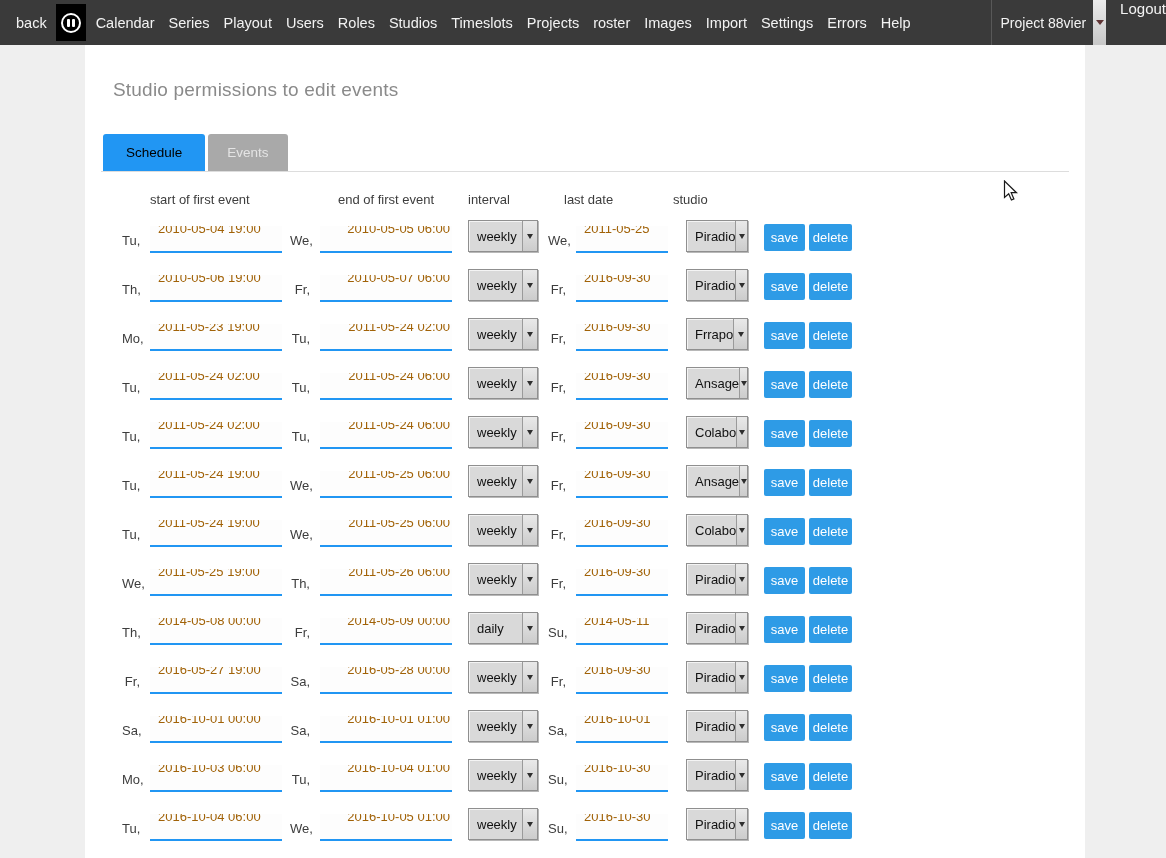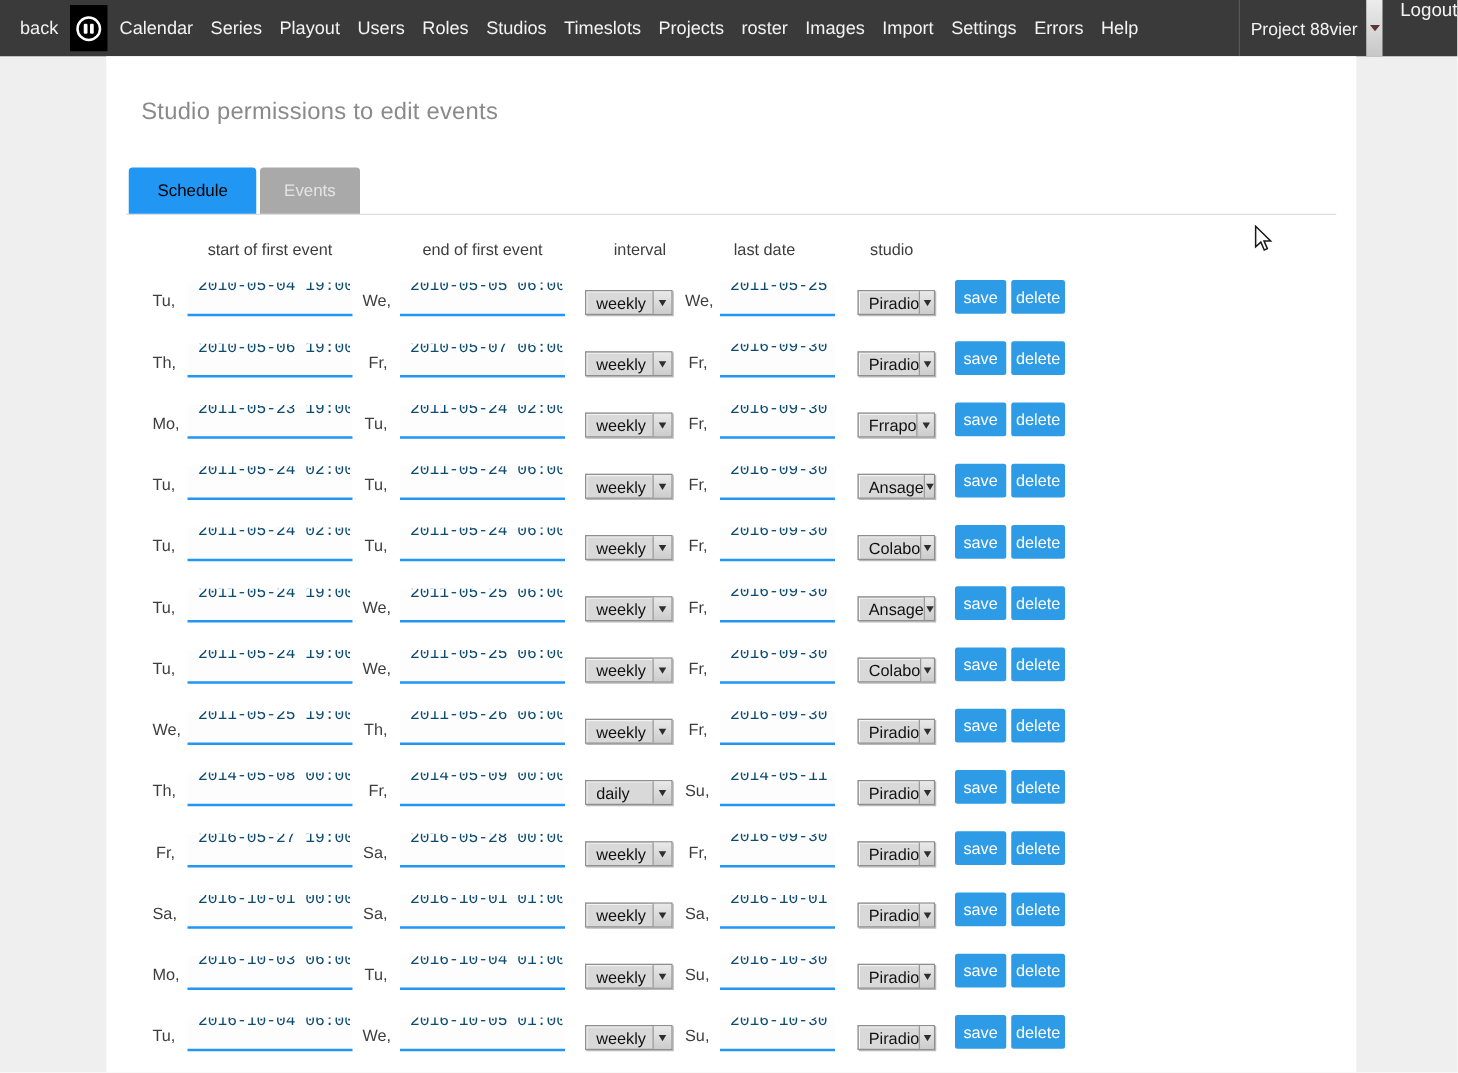--- a/index.html
+++ b/index.html
@@ -67,45 +67,45 @@
   }
   .tab-active{background:var(--accent);color:#000000;padding:0 23px;}
   .tab-inactive{background:var(--tab-inactive);color:#e4e4e4;padding:0 19px;}
   .tabs-rule{border:none;border-top:1px solid #ddd;margin:0 16px 0 16px;}
 
   
   .thead{
     display:flex;margin:20px 0 0 37px;font-size:13px;color:#3d3d3d;
   }
   .h-d1{width:28px;}
-  .h-start{width:132px;text-align:center;margin-right:8px;}
+  .h-start{width:132px;text-align:left;margin-right:8px;}
   .h-d2{width:30px;}
   .h-end{width:132px;text-align:center;margin-right:16px;}
-  .h-interval{width:70px;margin-right:10px;margin-left:23px;}
+  .h-interval{width:70px;margin-right:10px;}
   .h-last{width:120px;padding-left:16px;margin-right:18px;}
   .h-studio{width:78px;margin-left:-13px;}
 
   .rows{margin-left:37px;margin-top:2px;}
   .row{height:49px;display:flex;align-items:flex-end;padding-bottom:5px;}
   .day{
     font-size:13px;color:#3d3d3d;text-align:right;padding-right:10px;margin-bottom:5px;
     flex:0 0 auto;
   }
   .d1{width:28px;} .d2{width:30px;} .d3{width:28px;}
   .tinput{
     border:none;outline:none;background:#fdfdfd;
     border-bottom:2px solid var(--accent);
-    font-family:Liberation Mono, monospace;
-    font-size:13px;color:#0c4a6e;height:27px;padding:0 2px 20px 8px;flex:0 0 auto;
+    font-family:Liberation Sans, sans-serif;
+    font-size:13px;color:#a16207;height:27px;padding:0 2px 20px 8px;flex:0 0 auto;
   }
   .in1{width:132px;margin-right:8px;}
   .in2{width:132px;margin-right:16px;text-align:right;}
   .in3{width:92px;margin-right:18px;}
   .sel{
-    height:20px;margin-bottom:1px;display:flex;align-items:stretch;
+    height:32px;margin-bottom:1px;display:flex;align-items:stretch;
     background:#d9d9d9;border:1px solid #8f8f8f;
     box-shadow:1px 1px 0 rgba(0,0,0,.28), inset 1px 1px 0 #f4f4f4;
     cursor:pointer;flex:0 0 auto;
   }
   .sel-label{flex:1;display:flex;align-items:center;padding-left:8px;font-size:13px;color:#111;}
   .sel-arrow{
     width:15px;border-left:1px solid #9a9a9a;background:linear-gradient(#e9e9e9,#cccccc);
     display:flex;align-items:center;justify-content:center;
   }
   .sel-arrow .tri{width:0;height:0;border:3.5px solid transparent;border-top:5px solid #2e2e2e;margin-top:4px;}

